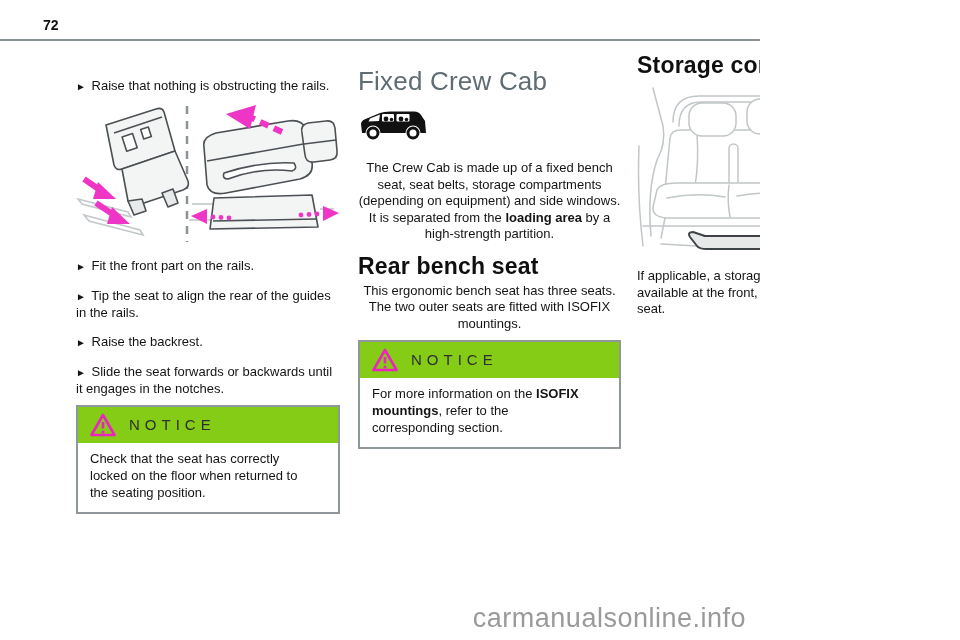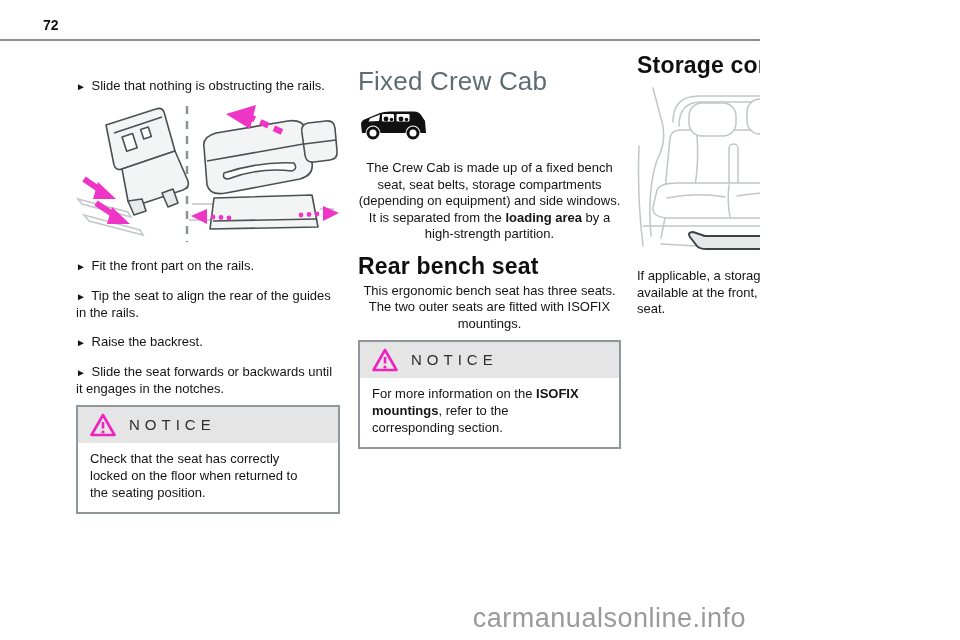--- a/index.html
+++ b/index.html
@@ -14,39 +14,39 @@
   p{margin:0;}
   .bullet{margin:13px 0 1px 0;}
   .bullet .marker{font-size:10px;letter-spacing:2px;}
   .intro{margin:6px 0 8px 0;}
   .illus{display:block;}
   .h-gray{font-size:26px;font-weight:normal;color:#5f6d73;margin:0 0 12px 0;line-height:30px;letter-spacing:0.2px;}
   .h-black{font-size:23px;font-weight:bold;color:#0f0f0f;margin:10px 0 4px 0;line-height:26px;letter-spacing:0.2px;}
   .col-right .h-black{margin:0 0 8px 0;}
   .para{margin:0 0 2px 0;line-height:16.5px;text-align:center;}
   .notice{border:2px solid #8f979b;background:#fff;}
-  .notice-head{background:#e5e5e5;display:flex;align-items:center;gap:13px;padding:6px 12px;}
+  .notice-head{background:#84cc16;display:flex;align-items:center;gap:13px;padding:6px 12px;}
   .notice-title{font-size:15px;letter-spacing:5px;color:#2f2f2f;}
   .notice-body{padding:7px 28px 11px 12px;font-size:13px;line-height:17px;}
   .mt8{margin-top:8px;}
   .mt4{margin-top:4px;}
   .van-wrap{margin:2px 0 14px 0;}
   .caption{margin-top:10px;line-height:16.5px;}
   .watermark{position:absolute;right:14px;bottom:6px;font-size:27px;color:#9a9a9a;letter-spacing:0.5px;}
 </style>
 </head>
 <body>
 
 <div class="page">
 
   <div class="page-number">72</div>
   <div class="header-rule"></div>
 
   <div class="col col-left">
-    <p class="bullet intro"><span class="marker">►</span> <span>Slide that nothing is obstructing the rails.</span></p>
+    <p class="bullet intro"><span class="marker">►</span> <span>Raise that nothing is obstructing the rails.</span></p>
 
     <svg class="illus" width="264" height="142" viewBox="0 0 264 142">
       <line x1="111" y1="3" x2="111" y2="139" stroke="#8d9296" stroke-width="2.5" stroke-dasharray="8 7"></line>
 
       <g stroke="#c3c8ca" fill="none" stroke-width="1.6">
         <path d="M2,96 L52,109 L55,114 L6,101 Z"></path>
         <path d="M8,112 L64,127 L67,132 L13,118 Z"></path>
       </g>
       <g stroke="#4b5054" stroke-width="1.6" fill="#f3f4f4" stroke-linejoin="round">
         <path d="M30,22 L80,6 Q86,4 88,9 L99,48 L46,66 Q40,68 38,62 Z"></path>

